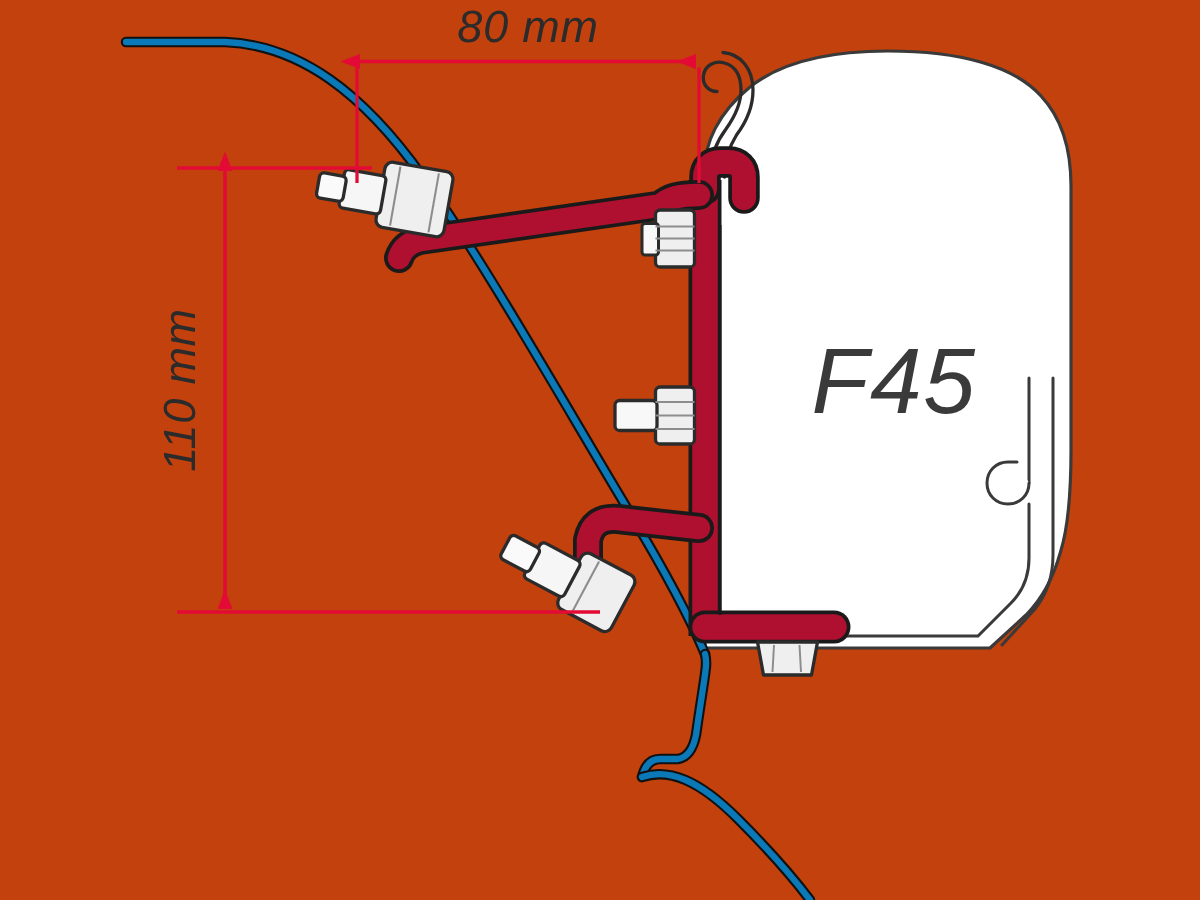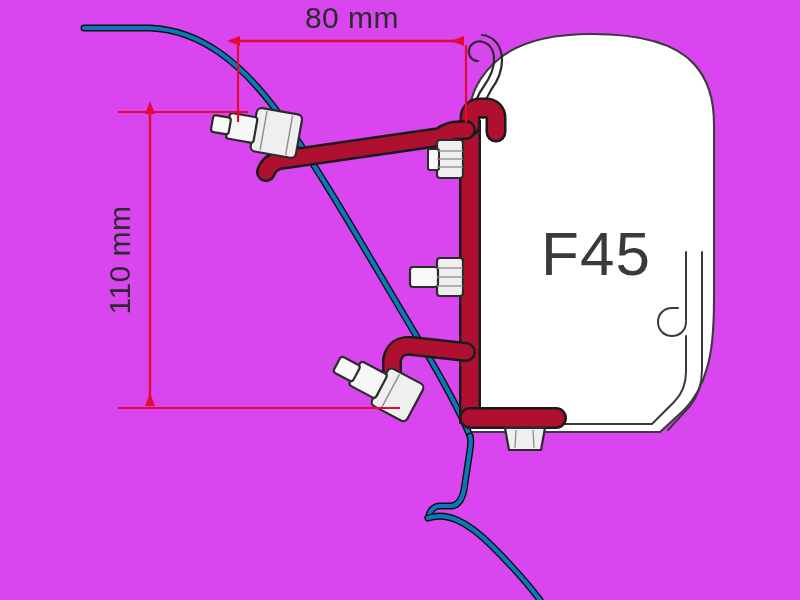--- a/index.html
+++ b/index.html
@@ -10,21 +10,22 @@
   body {
     width: 800px;
     height: 600px;
     font-family: "Liberation Sans", sans-serif;
     overflow: hidden;
   }
   #diagram-root {
     position: relative;
     width: 800px;
     height: 600px;
-    background: #d946ef;
+    background: #c2410c;
+    font-style: italic;
   }
   svg.drawing {
     position: absolute;
     top: 0;
     left: 0;
     width: 800px;
     height: 600px;
     display: block;
   }
   .dim-text {

